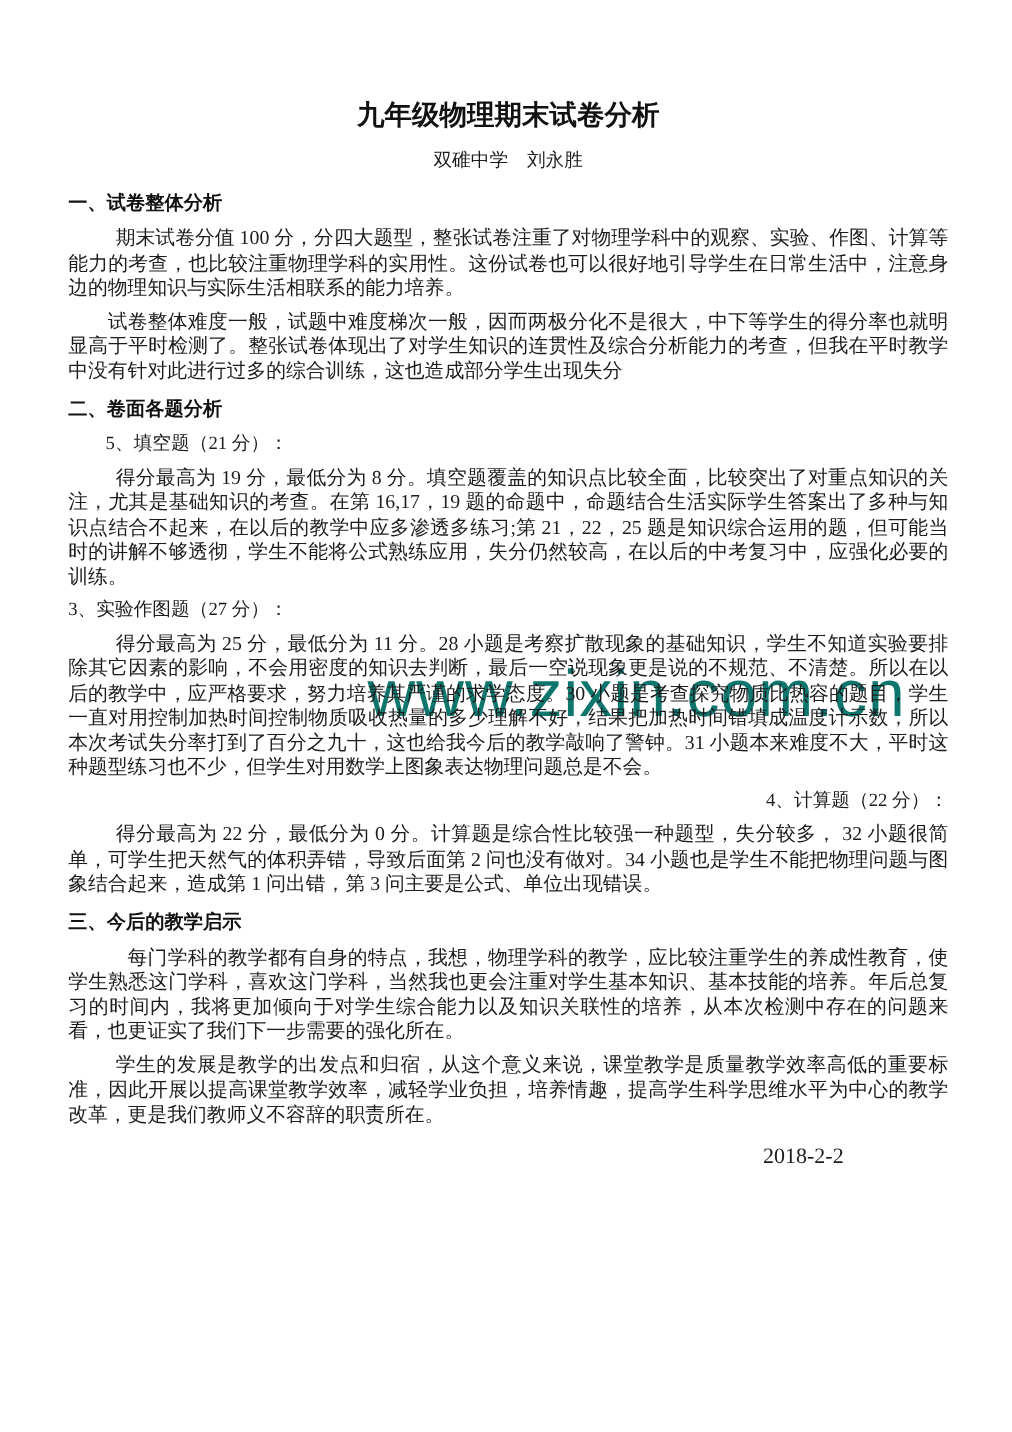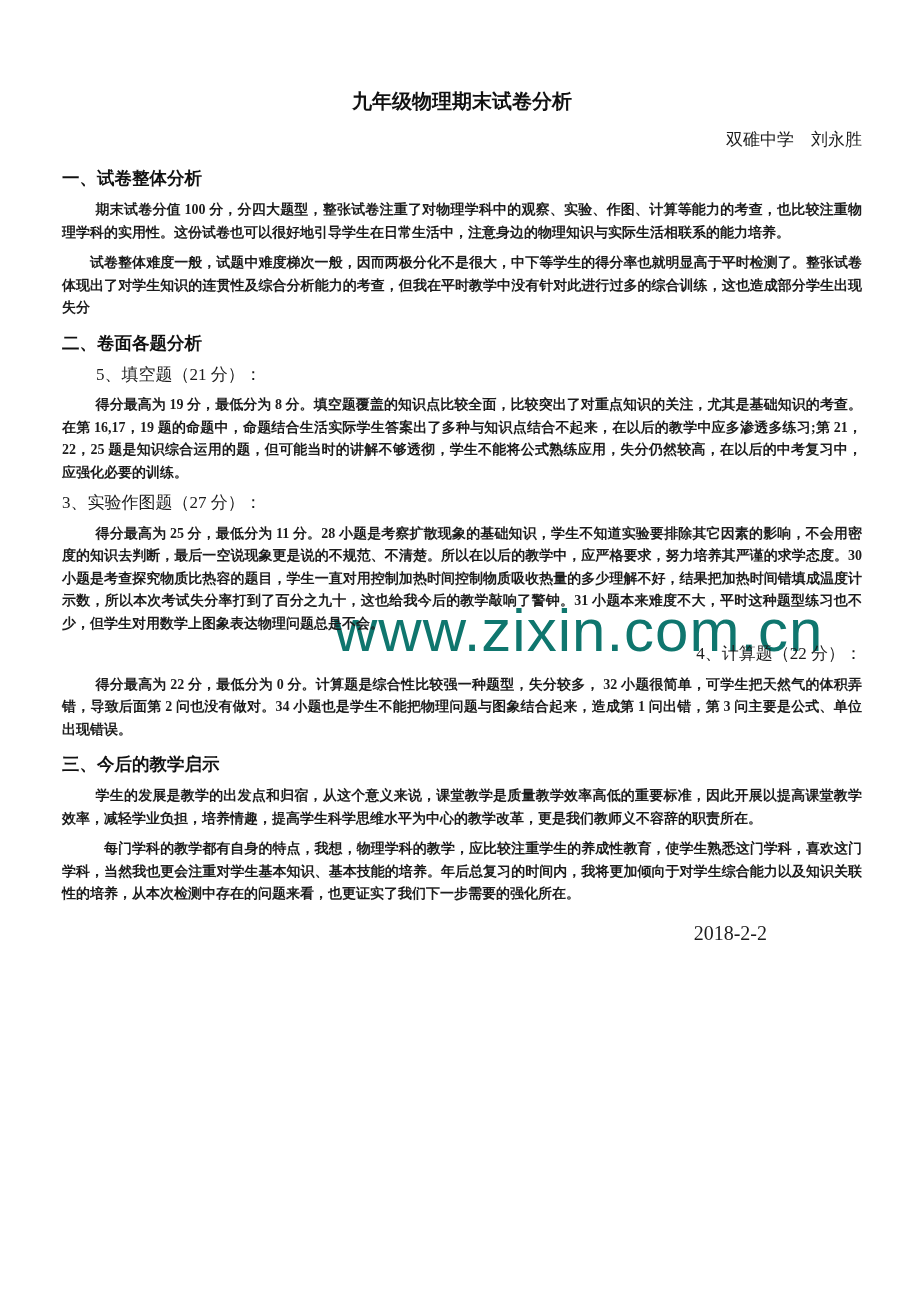--- a/index.html
+++ b/index.html
@@ -31,44 +31,43 @@
     user-select: none;
   }
   .content {
     position: relative;
     z-index: 1;
     padding: 88px 58px 0 62px;
   }
   .doc-title {
     text-align: center;
     font-family: "Liberation Sans", "DejaVu Sans", sans-serif;
-    font-size: 20px;
+    font-size: 25px;
     font-weight: bold;
     margin: 0 0 13px 0;
     color: #111111;
   }
   .byline {
-    text-align: right;
+    text-align: center;
     font-size: 17px;
     margin: 0 0 16px 0;
   }
   .sec-heading {
     font-family: "Liberation Sans", "DejaVu Sans", sans-serif;
     font-size: 17.5px;
     font-weight: bold;
     color: #111111;
     margin: 12px 0 9px 0;
     line-height: 23px;
   }
   p.body-par {
-    font-size: 14px;
+    font-size: 18px;
     line-height: 22.5px;
     text-align: justify;
     margin: 0 0 8px 0;
-    font-weight: bold;
   }
   p.item-title {
     font-size: 17px;
     line-height: 22.5px;
     margin: 4px 0 8px 0;
   }
   .ind-0   { text-indent: 0; }
   .ind-2   { text-indent: 2em; }
   .ind-24  { text-indent: 2.4em; text-align: right; }
   .ind-3   { text-indent: 3em; }
@@ -110,20 +109,20 @@
     <p class="item-title ind-0">3、实验作图题（27 分）：</p>
 
     <p class="body-par ind-24">得分最高为 25 分，最低分为 11 分。28 小题是考察扩散现象的基础知识，学生不知道实验要排除其它因素的影响，不会用密度的知识去判断，最后一空说现象更是说的不规范、不清楚。所以在以后的教学中，应严格要求，努力培养其严谨的求学态度。30 小题是考查探究物质比热容的题目，学生一直对用控制加热时间控制物质吸收热量的多少理解不好，结果把加热时间错填成温度计示数，所以本次考试失分率打到了百分之九十，这也给我今后的教学敲响了警钟。31 小题本来难度不大，平时这种题型练习也不少，但学生对用数学上图象表达物理问题总是不会。</p>
 
     <p class="item-title ind-24">4、计算题（22 分）：</p>
 
     <p class="body-par ind-24">得分最高为 22 分，最低分为 0 分。计算题是综合性比较强一种题型，失分较多，  32 小题很简单，可学生把天然气的体积弄错，导致后面第 2 问也没有做对。34 小题也是学生不能把物理问题与图象结合起来，造成第 1 问出错，第 3 问主要是公式、单位出现错误。</p>
 
     <div class="sec-heading">三、今后的教学启示</div>
 
+    <p class="body-par ind-3">每门学科的教学都有自身的特点，我想，物理学科的教学，应比较注重学生的养成性教育，使学生熟悉这门学科，喜欢这门学科，当然我也更会注重对学生基本知识、基本技能的培养。年后总复习的时间内，我将更加倾向于对学生综合能力以及知识关联性的培养，从本次检测中存在的问题来看，也更证实了我们下一步需要的强化所在。</p>
+
     <p class="body-par ind-24">学生的发展是教学的出发点和归宿，从这个意义来说，课堂教学是质量教学效率高低的重要标准，因此开展以提高课堂教学效率，减轻学业负担，培养情趣，提高学生科学思维水平为中心的教学改革，更是我们教师义不容辞的职责所在。</p>
-
-    <p class="body-par ind-3">每门学科的教学都有自身的特点，我想，物理学科的教学，应比较注重学生的养成性教育，使学生熟悉这门学科，喜欢这门学科，当然我也更会注重对学生基本知识、基本技能的培养。年后总复习的时间内，我将更加倾向于对学生综合能力以及知识关联性的培养，从本次检测中存在的问题来看，也更证实了我们下一步需要的强化所在。</p>
 
     <div class="date-line">2018-2-2</div>
 
   </div>
 </div>
 
 </body></html>

